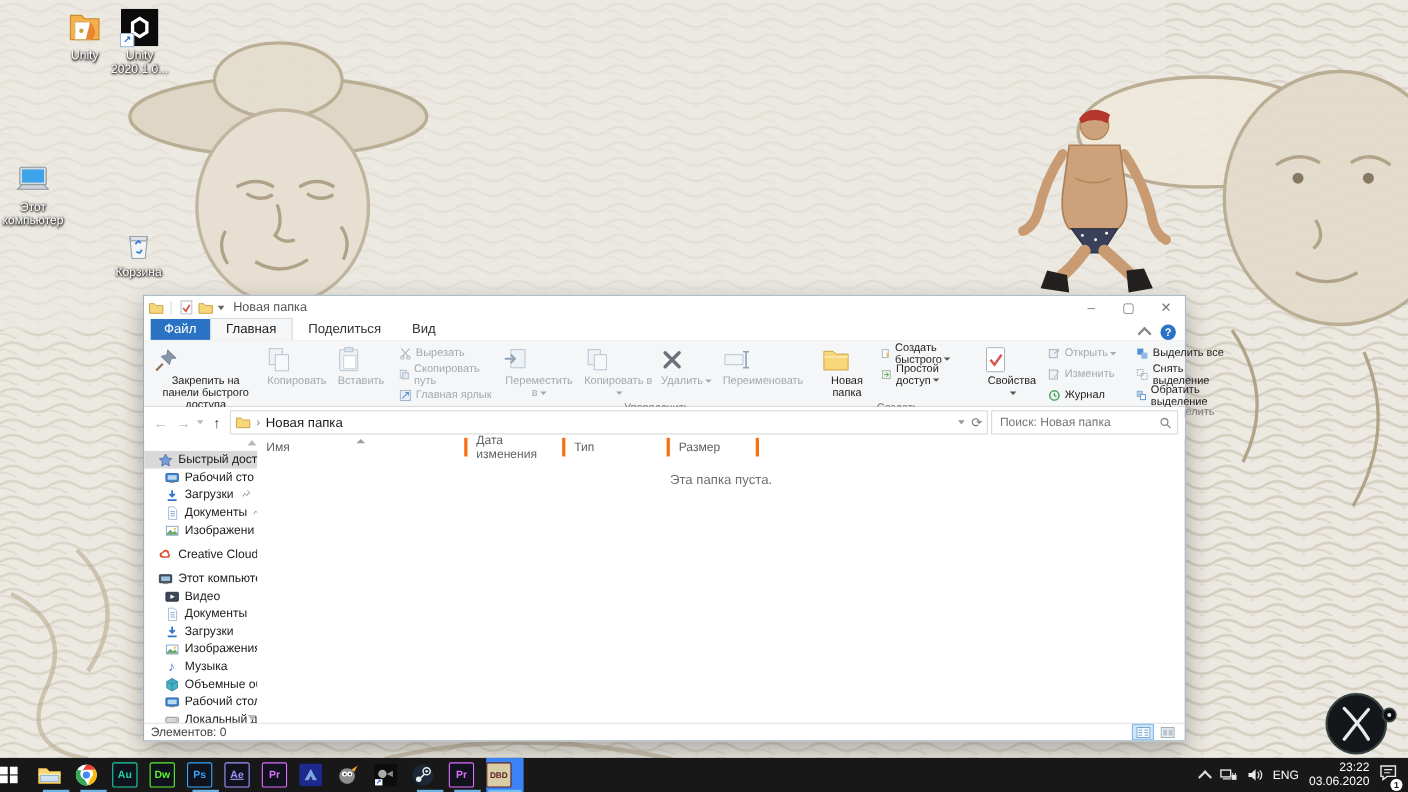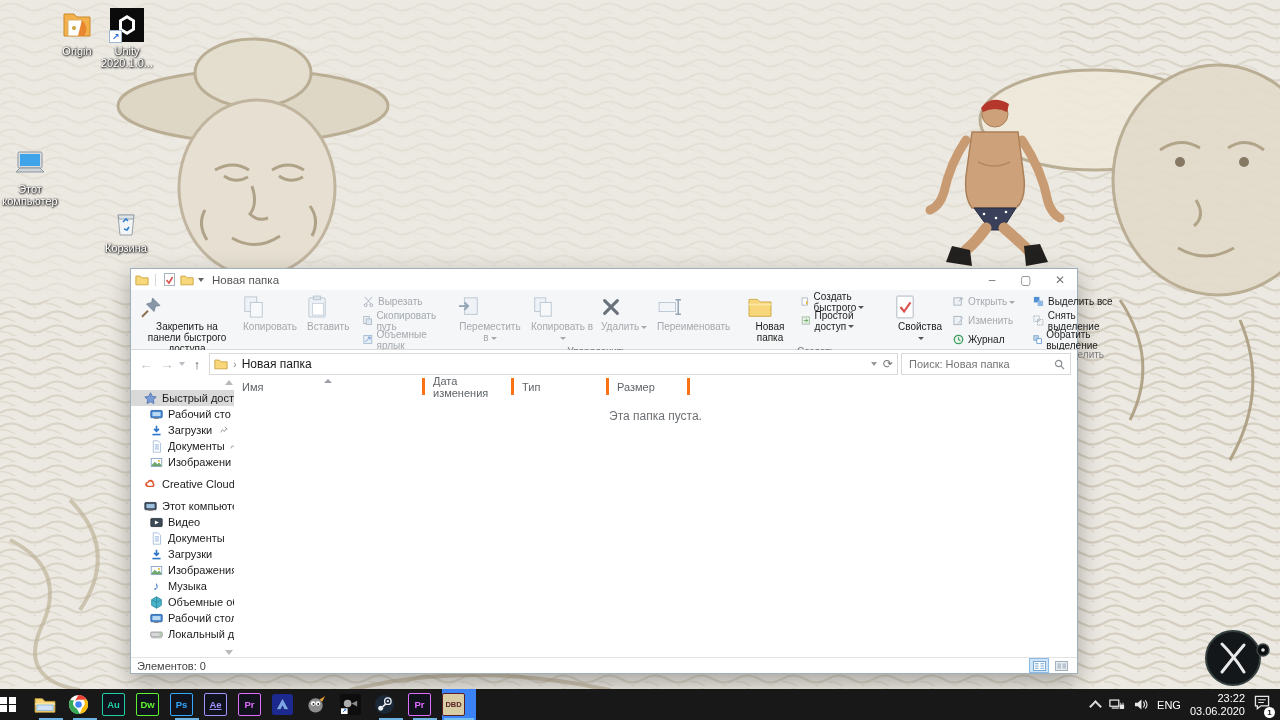--- a/index.html
+++ b/index.html
@@ -190,21 +190,21 @@
 
 <div class="dicon" style="left:42px;top:8px">
   <div class="img">
     <svg width="34" height="34" viewBox="0 0 34 34">
         <path d="M4 6h10l3 3h13v19H4z" fill="#f3b04b" stroke="#c78a2d"></path>
         <path d="M8 12h14v16H8z" fill="#fff" stroke="#d8b06a"></path>
         <path d="M22 12 q 8 8 2 16 h -6 z" fill="#e8852f"></path>
         <circle cx="14" cy="20" r="2" fill="#caa23d"></circle>
       </svg>
   </div>
-  <div class="lbl">Origin</div>
+  <div class="lbl">Unity</div>
 </div>
 <div class="dicon" style="left:92px;top:8px">
   <div class="img">
     <svg width="34" height="34" viewBox="0 0 34 34">
         <rect width="34" height="34" fill="#0b0b0b"></rect>
         <path d="M17 7 l8 5 v10 l-8 5 -8-5 V12 z M17 10.5 L12 13.5 v7 l5 3 5-3 v-7 z" fill="#fff"></path>
       </svg>
     <span class="shortcut-arrow">↗</span>
   </div>
   <div class="lbl">Unity 2020.1.0...</div>
@@ -254,20 +254,30 @@
       <span class="dd-tri"></span>
     </div>
     <span class="title-text">Новая папка</span>
     <div class="wctrl">
       <span class="wbtn">–</span>
       <span class="wbtn">▢</span>
       <span class="wbtn">✕</span>
     </div>
   </div>
 
+  <div class="tabs">
+    <span class="tab tab-file">Файл</span>
+    <span class="tab tab-active">Главная</span>
+    <span class="tab">Поделиться</span>
+    <span class="tab">Вид</span>
+    <span class="tabs-right">
+      <span class="chev-up"></span>
+      <span class="help-dot">?</span>
+    </span>
+  </div>
 
   <div class="ribbon">
 
     <div class="rgroup">
       <div class="rbody">
         <div class="rbig" style="width:96px">
           <span class="ric">
             <svg width="24" height="24" viewBox="0 0 32 32">
                 <path d="M18 4l10 10-6 1-2 7-10-10 7-2z" fill="#8896a8" stroke="#6e7c8e"></path>
                 <path d="M12 21l-8 8" stroke="#8b6f4e" stroke-width="2.5"></path>
@@ -308,21 +318,21 @@
                 <rect x="1" y="1" width="7" height="9" fill="#eef2f6" stroke="#a9b4be"></rect>
                 <rect x="4" y="4" width="7" height="7" fill="#dbe7f2" stroke="#a9b4be"></rect>
               </svg>
             <span>Скопировать путь</span>
           </div>
           <div class="rsmall dis">
             <svg width="11" height="11" viewBox="0 0 12 12">
                 <rect x="1" y="1" width="10" height="10" fill="#e7eef5" stroke="#9fb6cc"></rect>
                 <path d="M3 9 L9 3 M6 3 h3 v3" stroke="#5a8fd0" fill="none"></path>
               </svg>
-            <span>Объемные ярлык</span>
+            <span>Главная ярлык</span>
           </div>
         </div>
       </div>
       <div class="rglabel">Буфер обмена</div>
     </div>
     <div class="rsep"></div>
 
     <div class="rgroup">
       <div class="rbody">
         <div class="rbig dis" style="width:66px">

